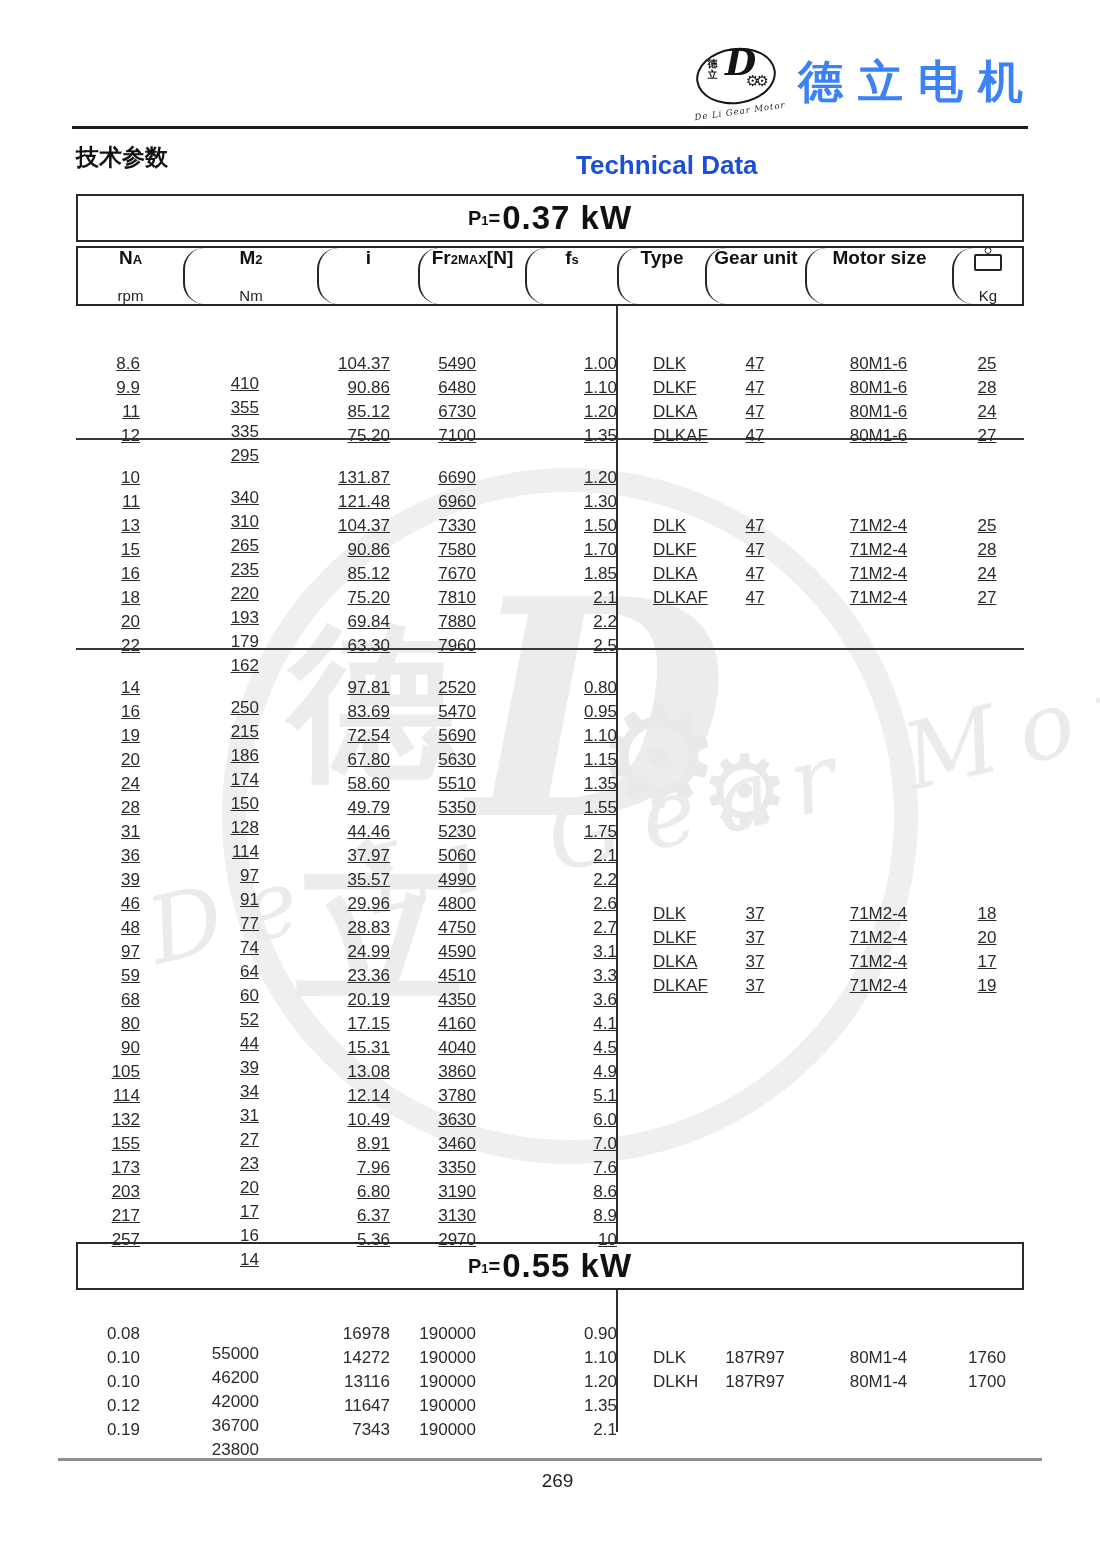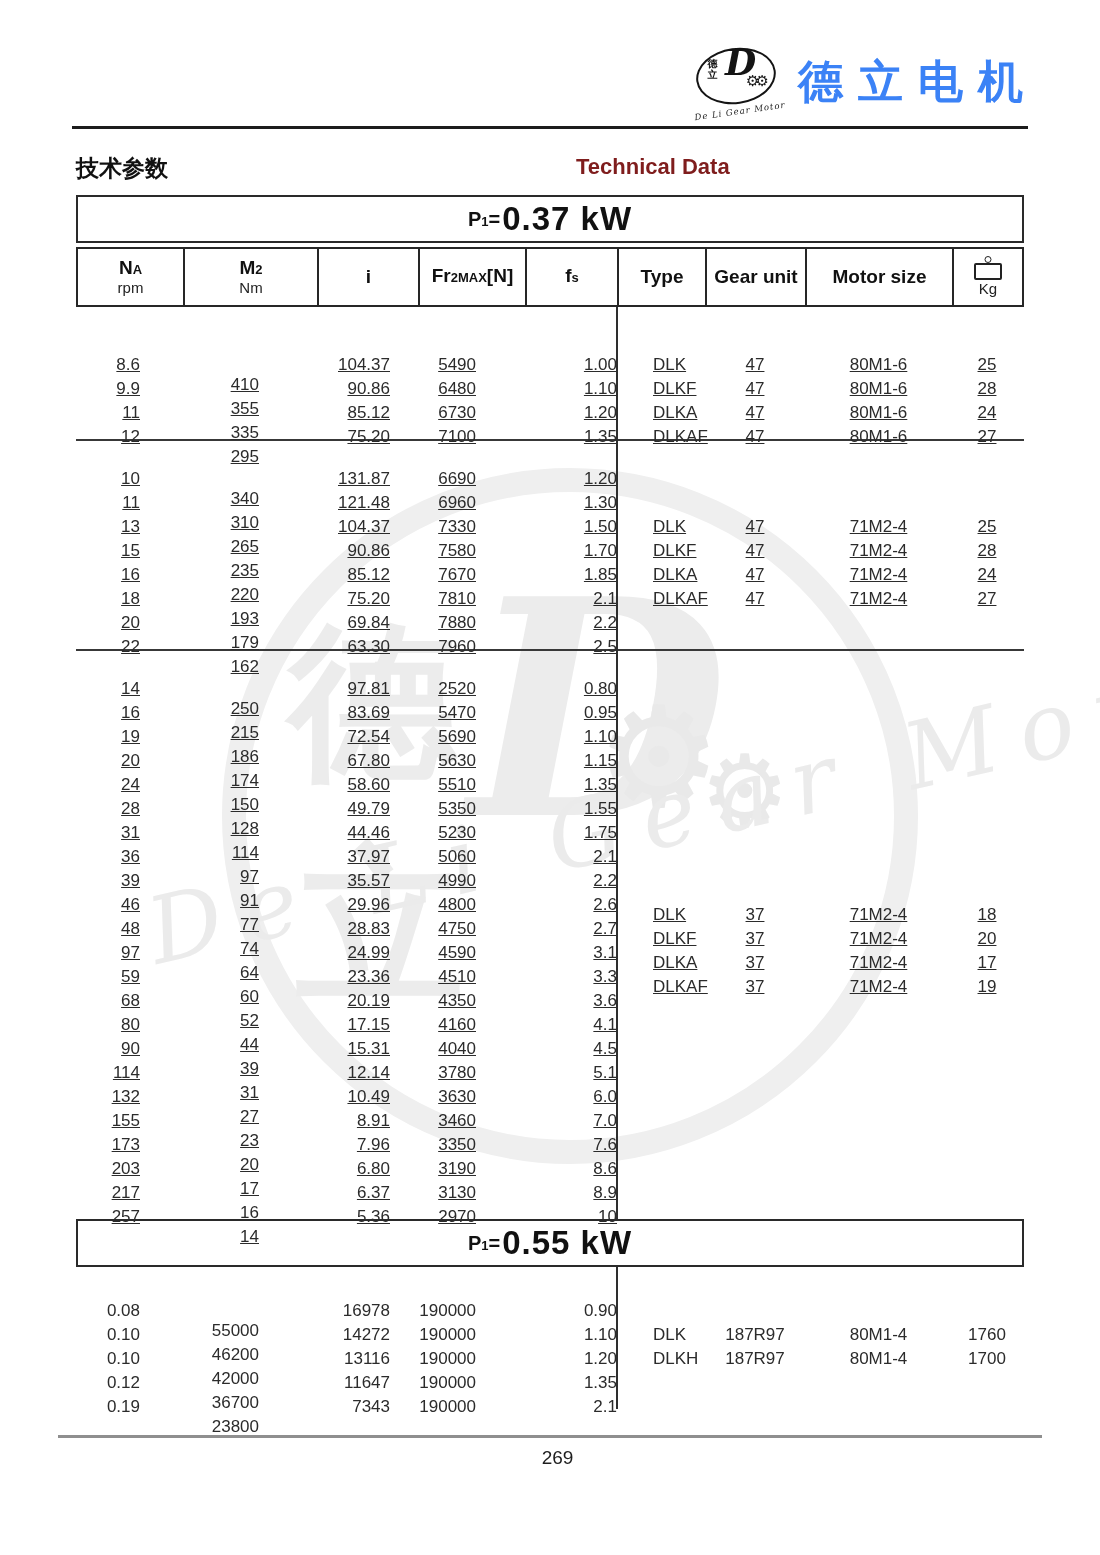--- a/index.html
+++ b/index.html
@@ -41,36 +41,36 @@
   .logo-gear{position:absolute;left:54px;top:26px;font-size:15px;color:#141414;
     font-family:"DejaVu Sans",sans-serif;letter-spacing:-4px;}
   .logo-arc{position:absolute;bottom:2px;left:-8px;right:-14px;text-align:center;
     font-family:"DejaVu Serif",serif;font-style:italic;font-size:8.5px;color:#222;
     transform:rotate(-8deg);letter-spacing:1px;white-space:nowrap;}
   .brand-text{font-family:"DejaVu Serif","DejaVu Sans",serif;font-weight:bold;
     font-size:45px;letter-spacing:15px;color:#3b82f6;white-space:nowrap;}
   .header-spacer{height:126px;}
   .header-rule{width:956px;margin:0 auto;height:0;border-top:3px solid #1c1c1c;}
   
-  .title-row{position:relative;width:948px;margin:24px auto 0;height:32px;text-decoration:underline;}
+  .title-row{position:relative;width:948px;margin:13px auto 0;height:32px;text-decoration:underline;}
   .title-cn{position:absolute;left:0;top:0;font-size:23px;font-weight:bold;color:#111;
     font-family:"DejaVu Sans",sans-serif;}
-  .title-en{position:absolute;left:500px;top:1px;font-size:22px;font-weight:bold;color:#7f1d1d;}
-  
-  .power-box{width:948px;margin:10px auto 0;height:48px;border:2px solid #2a2a2a;
+  .title-en{position:absolute;left:500px;top:8px;font-size:26px;font-weight:bold;color:#1d4ed8;}
+  
+  .power-box{width:948px;margin:20px auto 0;height:48px;border:2px solid #2a2a2a;
     box-sizing:border-box;display:flex;align-items:center;justify-content:center;background:transparent;}
   .p-prefix{font-size:20px;font-weight:bold;color:#111;}
   .p-prefix .sub{font-size:13px;}
   .p-value{font-size:33px;font-weight:800;color:#111;letter-spacing:1px;margin-left:2px;}
   
   .thead{width:948px;margin:4px auto 0;height:60px;border:2px solid #262626;
     box-sizing:border-box;display:grid;
     grid-template-columns:105px 134px 101px 107px 92px 88px 100px 147px 70px;}
   .hcell{border-left:2px solid #262626;display:flex;flex-direction:column;
-    align-items:center;justify-content:center;box-sizing:border-box;overflow:hidden;}
+    align-items:center;justify-content:space-between;box-sizing:border-box;overflow:hidden;border-radius:21px;}
   .hcell:first-child{border-left:none;}
   .h-main{font-size:19px;font-weight:bold;color:#111;line-height:20px;white-space:nowrap;}
   .h-main .sub{font-size:13px;font-weight:bold;}
   .h-unit{font-size:15px;color:#222;line-height:16px;}
   .kg-icon{width:28px;height:17px;border:2px solid #222;border-radius:2px;position:relative;
     margin:6px auto 1px;box-sizing:border-box;}
   .kg-icon::before{content:'';position:absolute;left:50%;top:-9px;transform:translateX(-50%);
     width:5px;height:5px;border:1.5px solid #222;border-radius:50%;}
   
   .tbody{width:948px;margin:0 auto;position:relative;box-sizing:border-box;}
@@ -488,20 +488,31 @@
             <span class="cell c-m2">39</span>
             <span class="cell c-i">15.31</span>
             <span class="cell c-fr">4040</span>
             <span class="cell c-fs">4.5</span>
             <span class="cell c-type"></span>
             <span class="cell c-gear"></span>
             <span class="cell c-motor"></span>
             <span class="cell c-kg"></span>
           </div>
           <div class="trow">
+            <span class="cell c-na">105</span>
+            <span class="cell c-m2">34</span>
+            <span class="cell c-i">13.08</span>
+            <span class="cell c-fr">3860</span>
+            <span class="cell c-fs">4.9</span>
+            <span class="cell c-type"></span>
+            <span class="cell c-gear"></span>
+            <span class="cell c-motor"></span>
+            <span class="cell c-kg"></span>
+          </div>
+          <div class="trow">
             <span class="cell c-na">114</span>
             <span class="cell c-m2">31</span>
             <span class="cell c-i">12.14</span>
             <span class="cell c-fr">3780</span>
             <span class="cell c-fs">5.1</span>
             <span class="cell c-type"></span>
             <span class="cell c-gear"></span>
             <span class="cell c-motor"></span>
             <span class="cell c-kg"></span>
           </div>

